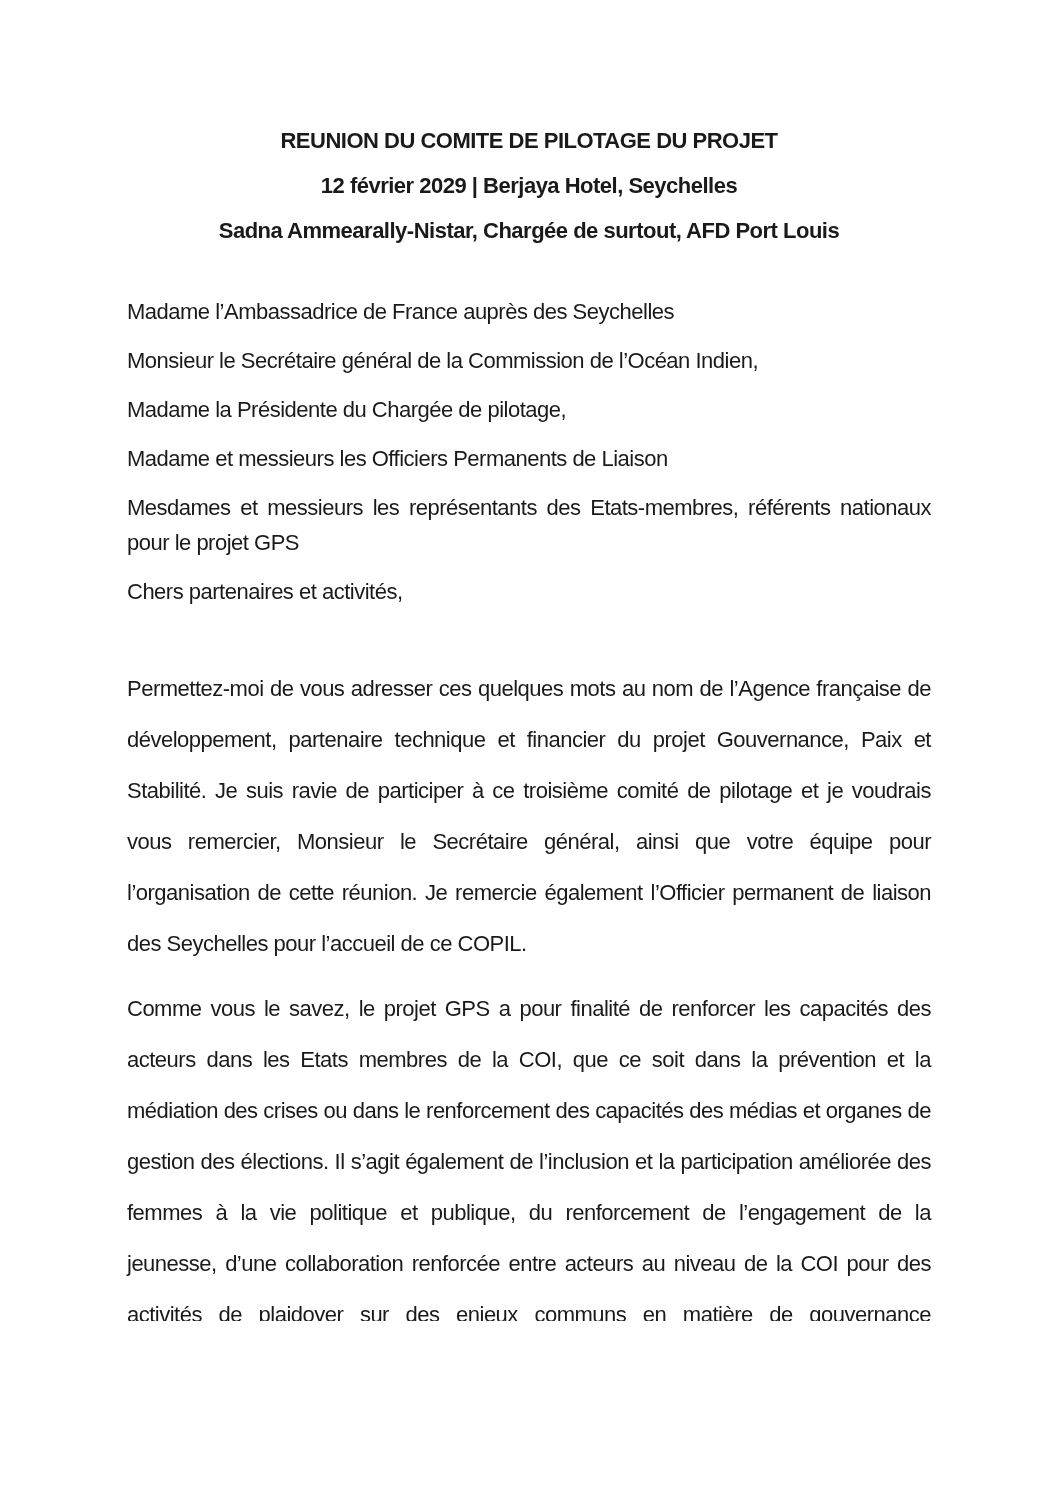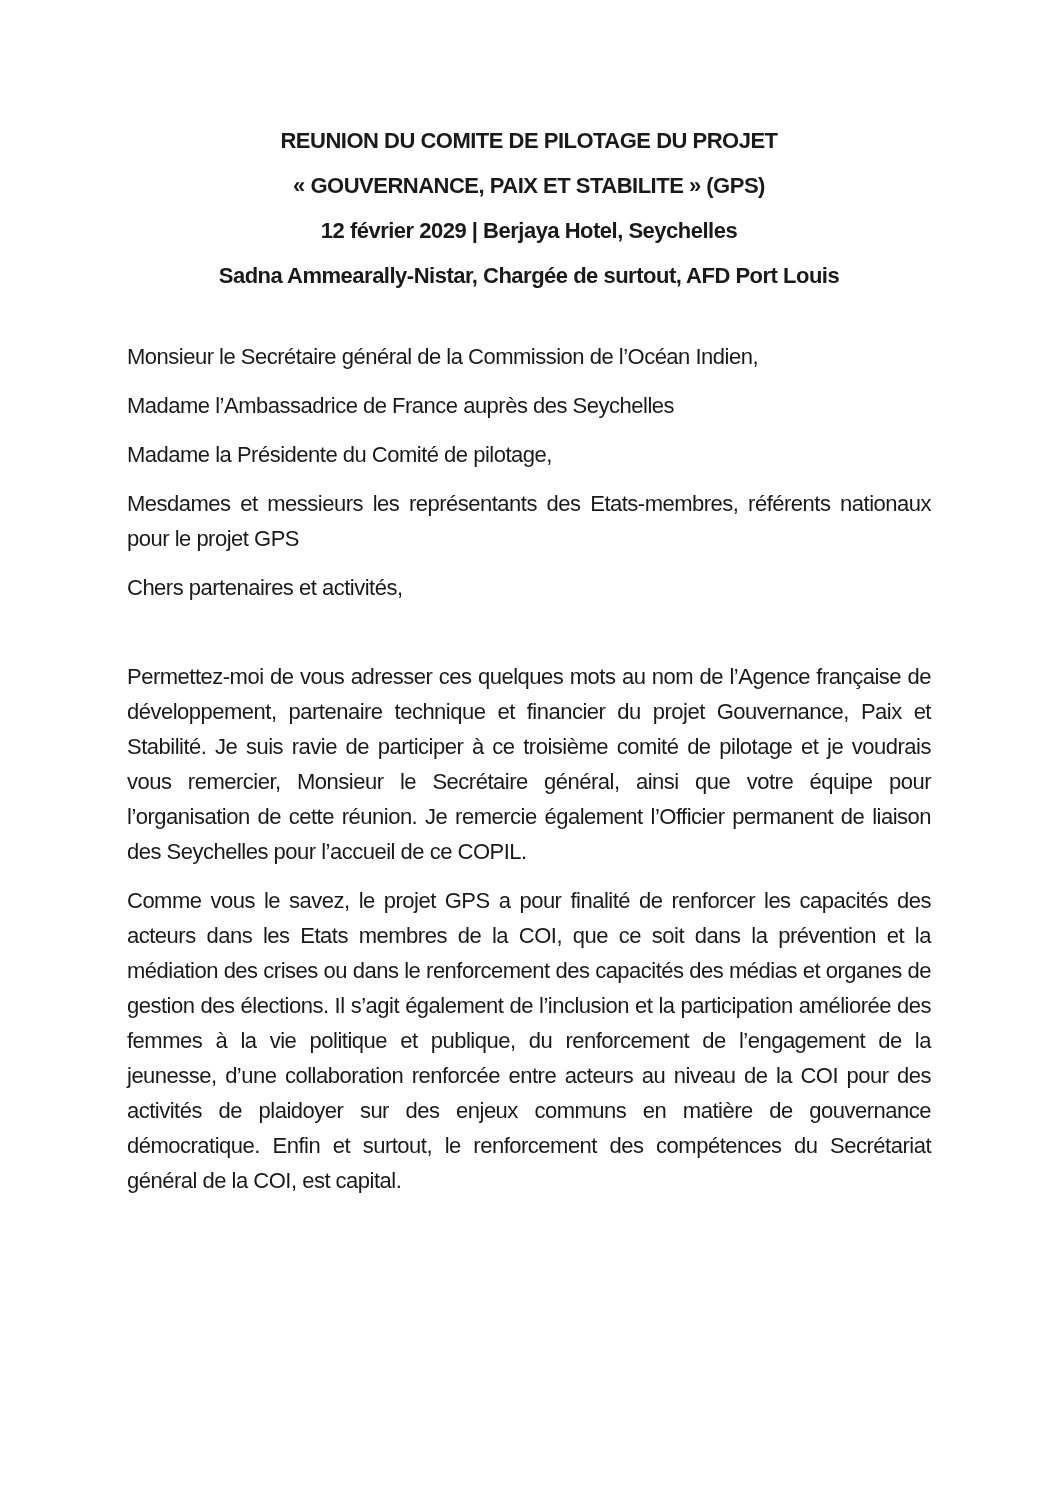--- a/index.html
+++ b/index.html
@@ -32,44 +32,44 @@
     line-height:35px;
     letter-spacing:-0.5px;
     text-align:justify;
     margin:0 0 14px 0;
   }
   .bodytext {
     margin-top:54px;
   }
   .bodytext p {
     font-size:22px;
-    line-height:35px;
+    line-height:51px;
     letter-spacing:-0.5px;
     text-align:justify;
     text-justify:inter-word;
     margin:0 0 14px 0;
   }
 </style>
 </head>
 <body>
 
 <div class="page">
   <div class="content">
 
     <header class="heading">
       <p>REUNION DU COMITE DE PILOTAGE DU PROJET</p>
-      <p>« GOUVERNANCE, PAIX ET STABILITE » (GPS)</p>
       <p>12 février 2029 | Berjaya Hotel, Seychelles</p>
       <p>Sadna Ammearally-Nistar, Chargée de surtout, AFD Port Louis</p>
     </header>
 
     <section class="salutations">
+      <p>Madame l’Ambassadrice de France auprès des Seychelles</p>
       <p>Monsieur le Secrétaire général de la Commission de l’Océan Indien,</p>
-      <p>Madame l’Ambassadrice de France auprès des Seychelles</p>
-      <p>Madame la Présidente du Comité de pilotage,</p>
+      <p>Madame la Présidente du Chargée de pilotage,</p>
+      <p>Madame et messieurs les Officiers Permanents de Liaison</p>
       <p>Mesdames et messieurs les représentants des Etats-membres, référents nationaux pour le projet GPS</p>
       <p>Chers partenaires et activités,</p>
     </section>
 
     <section class="bodytext">
       <p>Permettez-moi de vous adresser ces quelques mots au nom de l’Agence française de développement, partenaire technique et financier du projet Gouvernance, Paix et Stabilité. Je suis ravie de participer à ce troisième comité de pilotage et je voudrais vous remercier, Monsieur le Secrétaire général, ainsi que votre équipe pour l’organisation de cette réunion. Je remercie également l’Officier permanent de liaison des Seychelles pour l’accueil de ce COPIL.</p>
       <p>Comme vous le savez, le projet GPS a pour finalité de renforcer les capacités des acteurs dans les Etats membres de la COI, que ce soit dans la prévention et la médiation des crises ou dans le renforcement des capacités des médias et organes de gestion des élections. Il s’agit également de l’inclusion et la participation améliorée des femmes à la vie politique et publique, du renforcement de l’engagement de la jeunesse, d’une collaboration renforcée entre acteurs au niveau de la COI pour des activités de plaidoyer sur des enjeux communs en matière de gouvernance démocratique. Enfin et surtout, le renforcement des compétences du Secrétariat général de la COI, est capital.</p>
     </section>
 
   </div>

